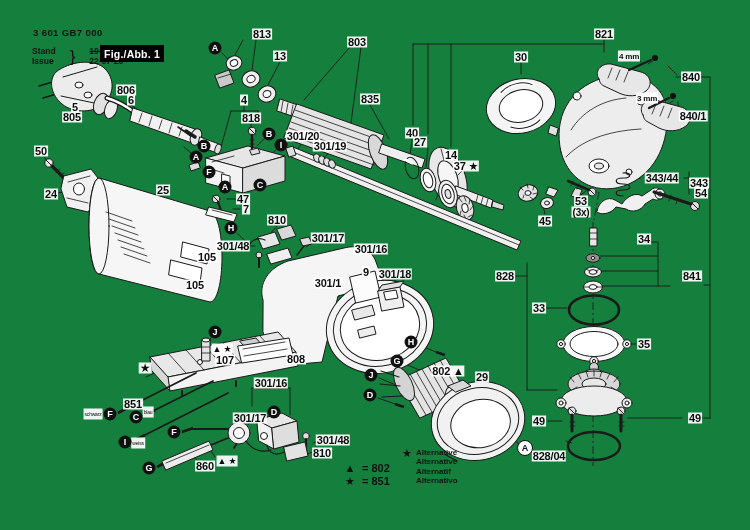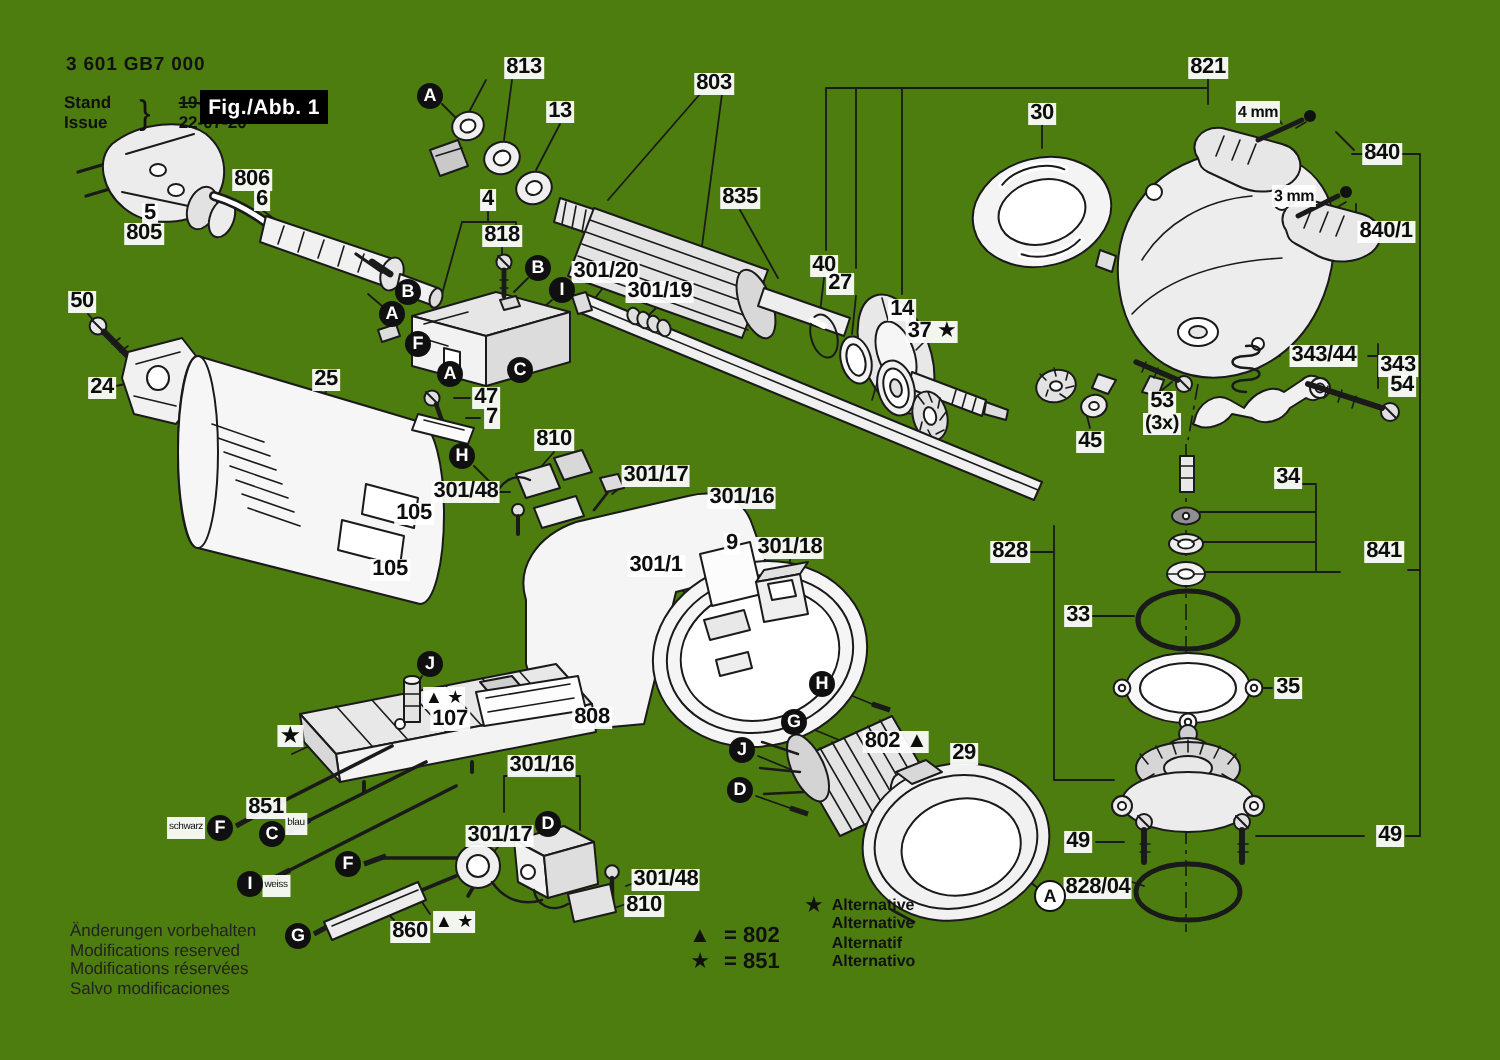--- a/index.html
+++ b/index.html
@@ -1,16 +1,16 @@
 <!DOCTYPE html>
 <html><head>
 <meta charset="utf-8">
 <style>
   html,body{margin:0;padding:0;background:#fff;}
-  .page{position:relative;width:750px;height:530px;background:#4d7c0f;overflow:hidden;
+  .page{position:relative;width:750px;height:530px;background:#15803d;overflow:hidden;
         font-family:"Liberation Sans","DejaVu Sans",sans-serif;color:#111;}
   svg{position:absolute;left:0;top:0;}
   .hdr-pn{position:absolute;left:33px;top:27px;font-size:9.5px;font-weight:bold;letter-spacing:.4px;color:#111;}
   .hdr-issue{position:absolute;left:32px;top:46px;display:flex;align-items:center;font-size:8.5px;font-weight:bold;gap:12px;}
   .hdr-issue .col{display:flex;flex-direction:column;line-height:10px;}
   .hdr-issue .brace{font-size:17px;font-weight:normal;margin:0 2px;line-height:17px;}
   .strike{text-decoration:line-through;}
   .figbox{position:absolute;left:100px;top:45px;width:64px;height:17px;background:#000;color:#fff;
           font-size:10.5px;font-weight:bold;display:flex;align-items:center;justify-content:center;letter-spacing:.2px;}
   .plabel{position:absolute;transform:translate(-50%,-50%);font-size:11px;font-weight:bold;letter-spacing:-.2px;
@@ -382,21 +382,21 @@
       <span class="plabel" style="left: 395px; top: 274px;">301/18</span>
       <span class="plabel" style="left: 328px; top: 283px;">301/1</span>
       <span class="plabel" style="left: 296px; top: 359px;">808</span>
       <span class="plabel" style="left: 145px; top: 368px; font-size: 12px;">★</span>
       <span class="plabel" style="left: 133px; top: 378px; margin-top: 26px;">851</span>
       <span class="plabel" style="left: 222px; top: 349px; font-size: 9px;">▲ ★</span>
       <span class="plabel" style="left: 225px; top: 360px;">107</span>
       <span class="plabel" style="left: 448px; top: 371px;">802 ▲</span>
       <span class="plabel" style="left: 482px; top: 377px;">29</span>
       <span class="plabel" style="left: 539px; top: 421px;">49</span>
-      <span class="plabel" style="left: 549px; top: 444px;">828/04</span>
+      <span class="plabel" style="left: 549px; top: 456px;">828/04</span>
       <span class="plabel" style="left: 695px; top: 418px;">49</span>
       <span class="plabel" style="left: 271px; top: 383px;">301/16</span>
       <span class="plabel" style="left: 250px; top: 418px;">301/17</span>
       <span class="plabel" style="left: 333px; top: 440px;">301/48</span>
       <span class="plabel" style="left: 322px; top: 453px;">810</span>
       <span class="plabel" style="left: 205px; top: 466px;">860</span>
       <span class="plabel" style="left: 227px; top: 461px; font-size: 9px;">▲ ★</span>
       <span class="plabel" style="left: 93px; top: 414px; font-size: 5px; font-weight: normal;">schwarz</span>
       <span class="plabel" style="left: 148px; top: 412px; font-size: 5px; font-weight: normal;">blau</span>
       <span class="plabel" style="left: 138px; top: 443px; font-size: 5px; font-weight: normal;">weiss</span>
@@ -439,20 +439,14 @@
 <div class="altnote">
   <span class="altstar">★</span>
   <div class="lines" id="altlines">
         <div>Alternative</div>
         <div>Alternative</div>
         <div>Alternatif</div>
         <div>Alternativo</div>
       </div>
 </div>
 
-<div class="footer" id="footer">
-      <div>Änderungen vorbehalten</div>
-      <div>Modifications reserved</div>
-      <div>Modifications réservées</div>
-      <div>Salvo modificaciones</div>
-    </div>
 
 </div>
 
 </body></html>

